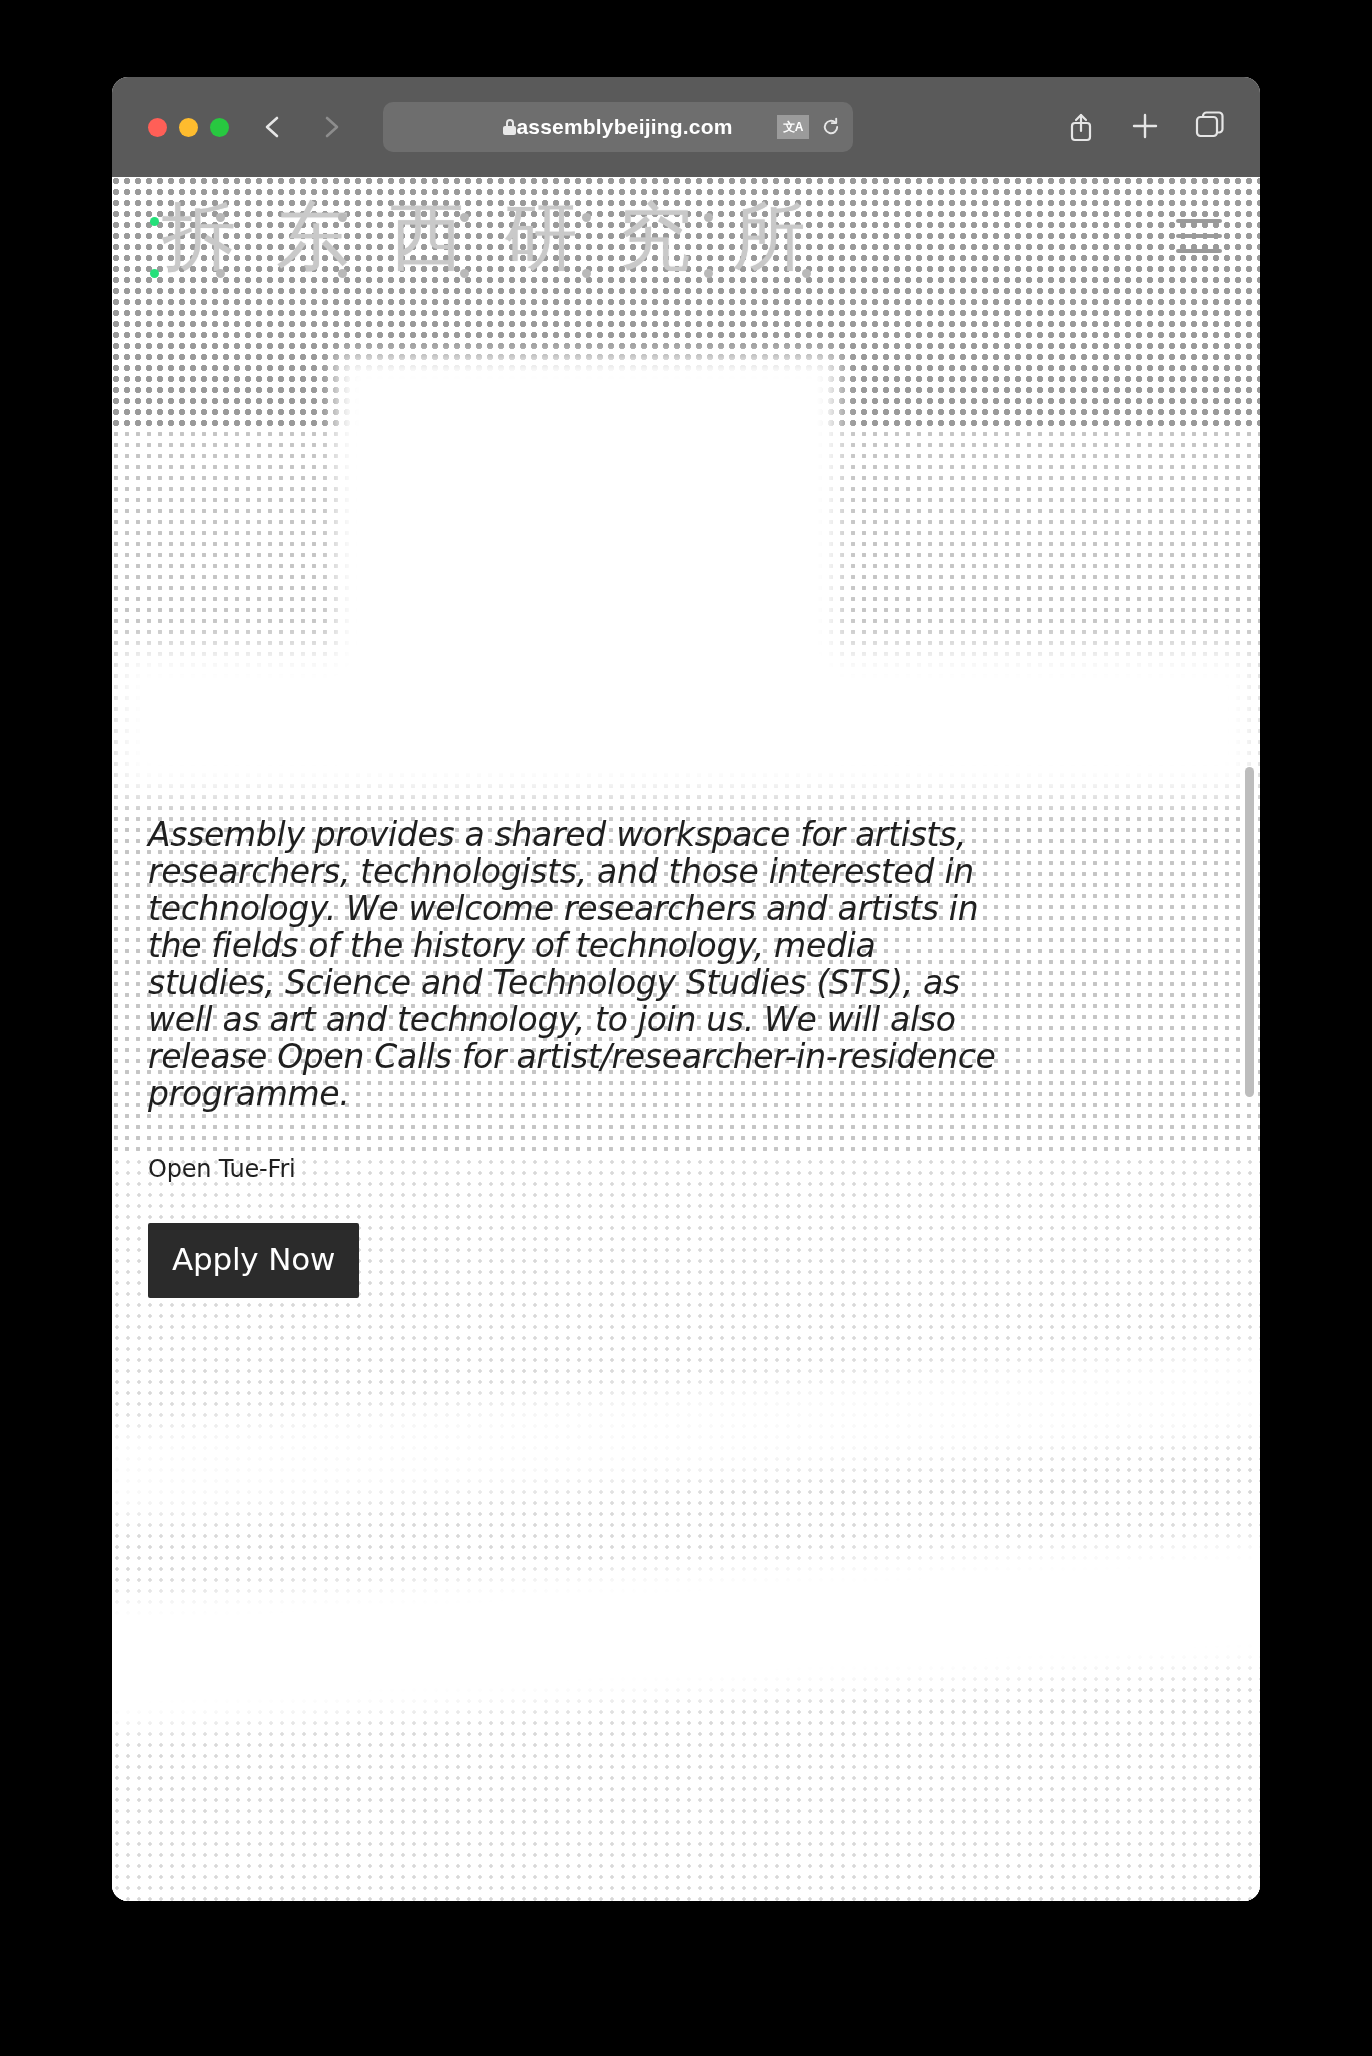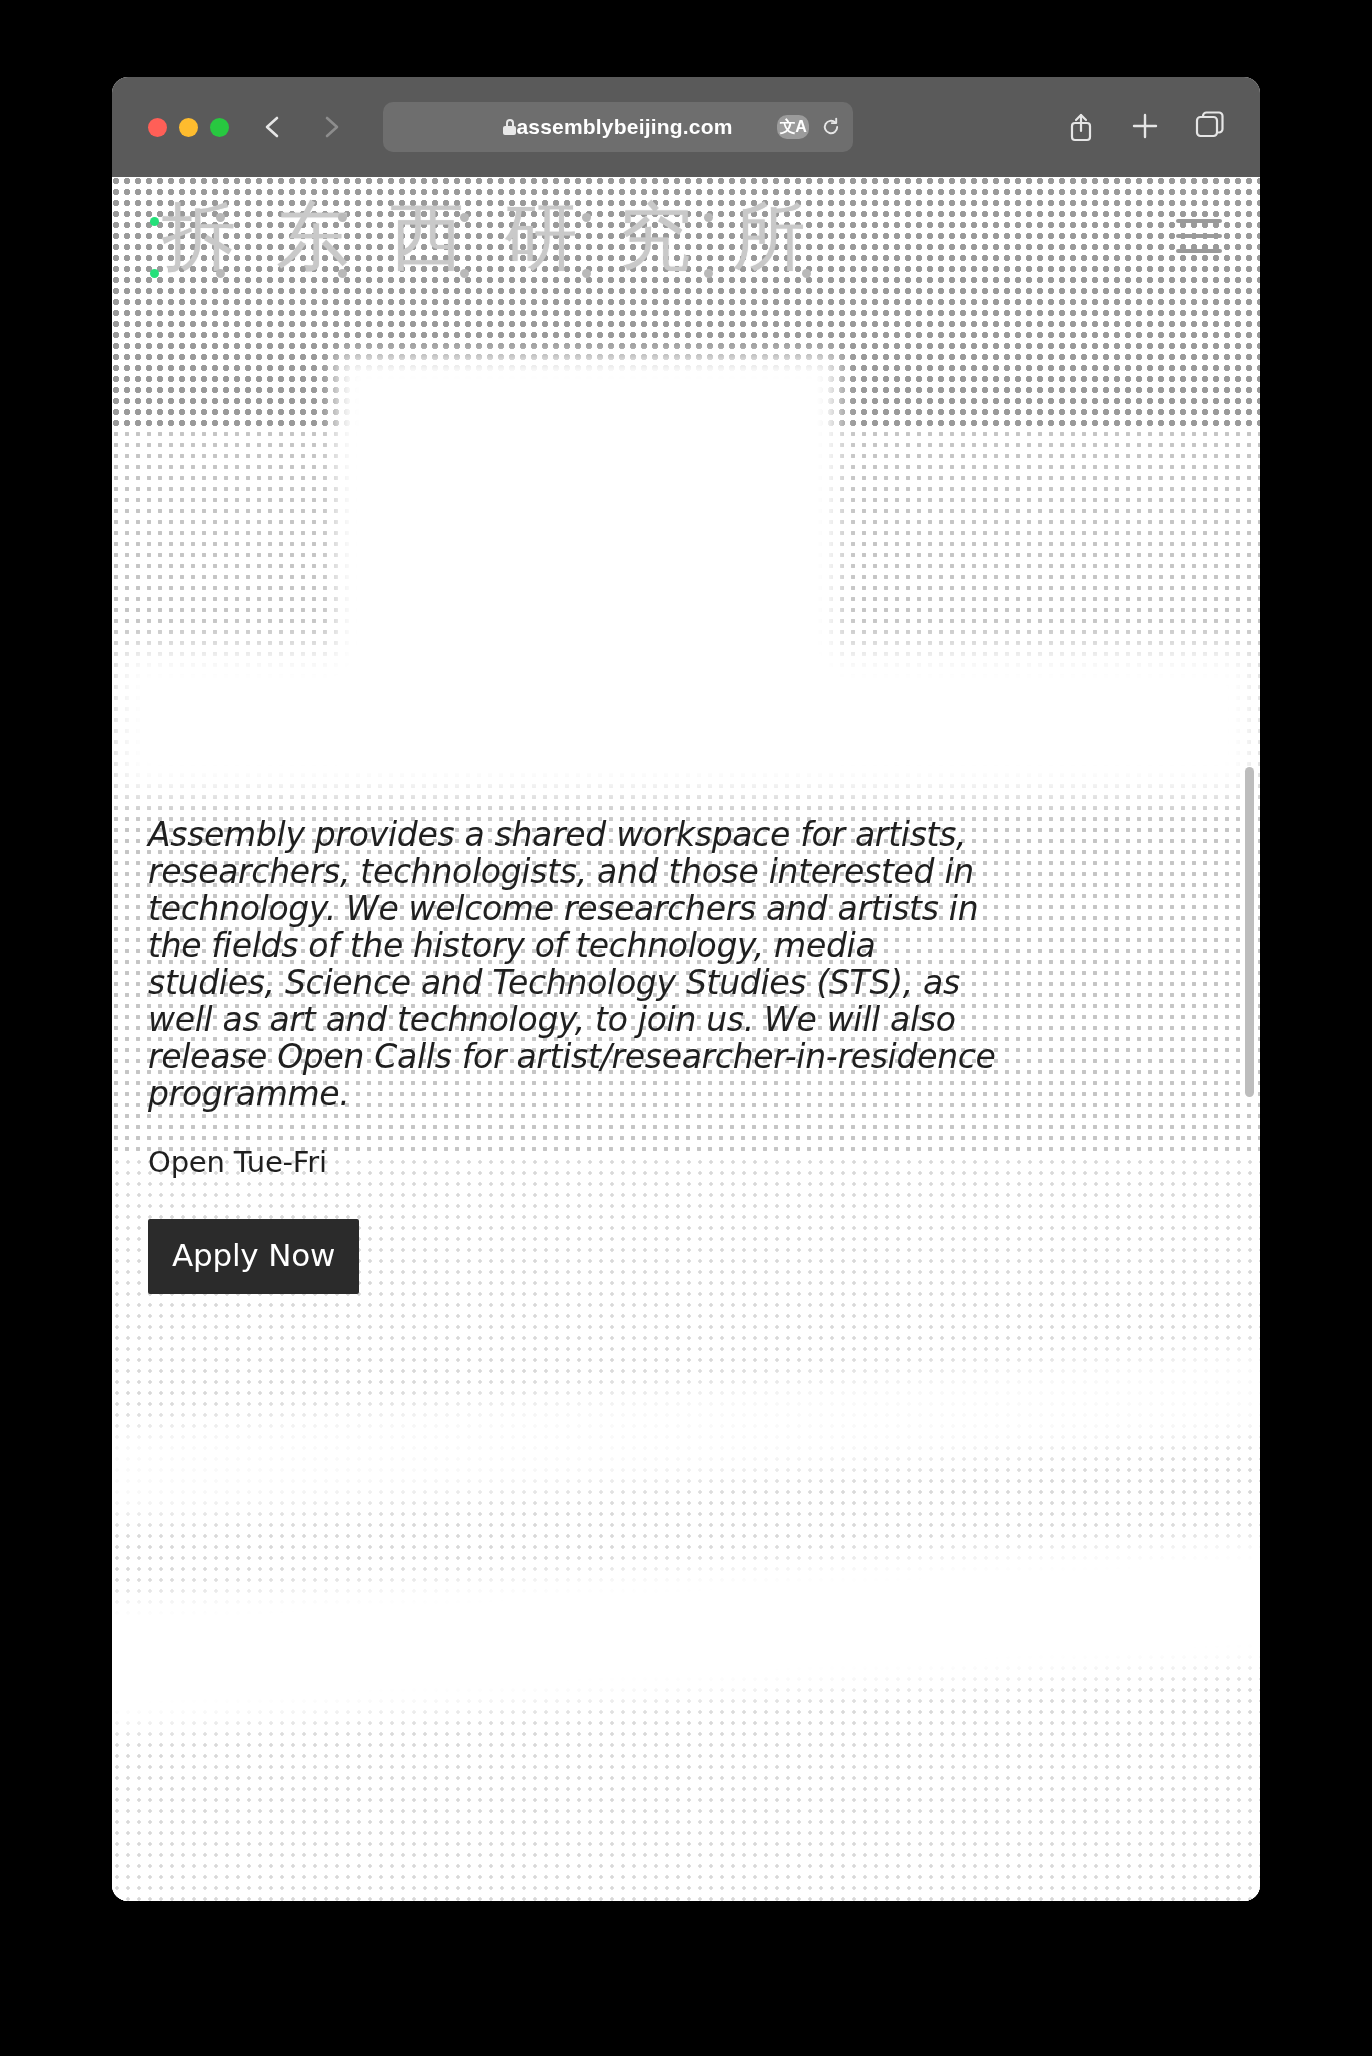--- a/index.html
+++ b/index.html
@@ -121,23 +121,23 @@
     top: 0;
     height: 100%;
     display: flex;
     align-items: center;
     gap: 12px;
   }
   .translate-badge {
     width: 32px;
     height: 24px;
     background: #9b9b9b;
-    border-radius: 10px;
+    border-radius: 0;
     color: #ffffff;
-    font-size: 16px;
+    font-size: 12px;
     line-height: 24px;
     text-align: center;
     font-weight: bold;
     letter-spacing: -0.5px;
   }
   .reload-icon { width: 20px; height: 20px; }
 
   .toolbar-right {
     margin-left: auto;
     display: flex;
@@ -277,23 +277,23 @@
     font-family: "DejaVu Sans", sans-serif;
     font-size: 33px;
     line-height: 1.12;
     color: #1f1f1f;
     margin: 0;
     letter-spacing: -0.3px;
     font-style: italic;
   }
   .hours {
     font-family: "DejaVu Sans", sans-serif;
-    font-size: 29px;
+    font-size: 24px;
     color: #1f1f1f;
-    margin: 32px 0 0 0;
+    margin: 42px 0 0 0;
     letter-spacing: -0.2px;
   }
   .apply-btn {
     display: inline-block;
     margin-top: 40px;
     background: #2b2b2b;
     color: #ffffff;
     font-family: "DejaVu Sans", sans-serif;
     font-size: 31px;
     line-height: 1;

